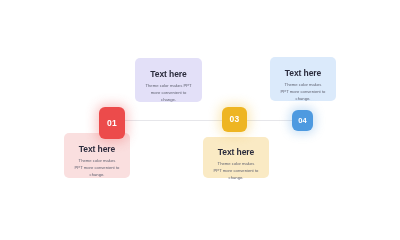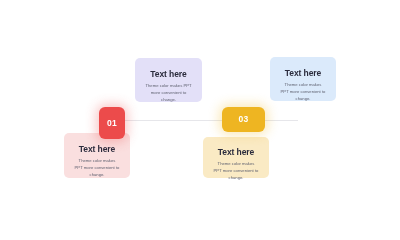--- a/index.html
+++ b/index.html
@@ -54,21 +54,21 @@
   }
   .badge-02 {
     left: 155px; top: 108px;
     width: 24px; height: 24px;
     font-size: 8px;
     background: #7b6ce4;
     box-shadow: 0 0 10px 3px rgba(123,108,228,0.26);
   }
   .badge-03 {
     left: 222px; top: 107px;
-    width: 43px; height: 25px;
+    width: 25px; height: 25px;
     font-size: 8.5px;
     background: #eeb522;
     box-shadow: 0 0 11px 3px rgba(238,181,34,0.30);
   }
   .badge-04 {
     left: 292px; top: 110px;
     width: 21px; height: 21px;
     font-size: 7.5px;
     background: #4e9ae0;
     box-shadow: 0 0 10px 3px rgba(78,154,224,0.28);
@@ -143,14 +143,15 @@
     <div class="card-body">Theme  color makes PPT more convenient to change.</div>
   </div>
 
   <div class="card card-yellow">
     <div class="card-title">Text here</div>
     <div class="card-body">Theme  color makes PPT more convenient to change.</div>
   </div>
 
   <div class="badge badge-01">01</div>
   <div class="badge badge-03">03</div>
+  <div class="badge badge-04">04</div>
 
 </div>
 
 </body></html>

